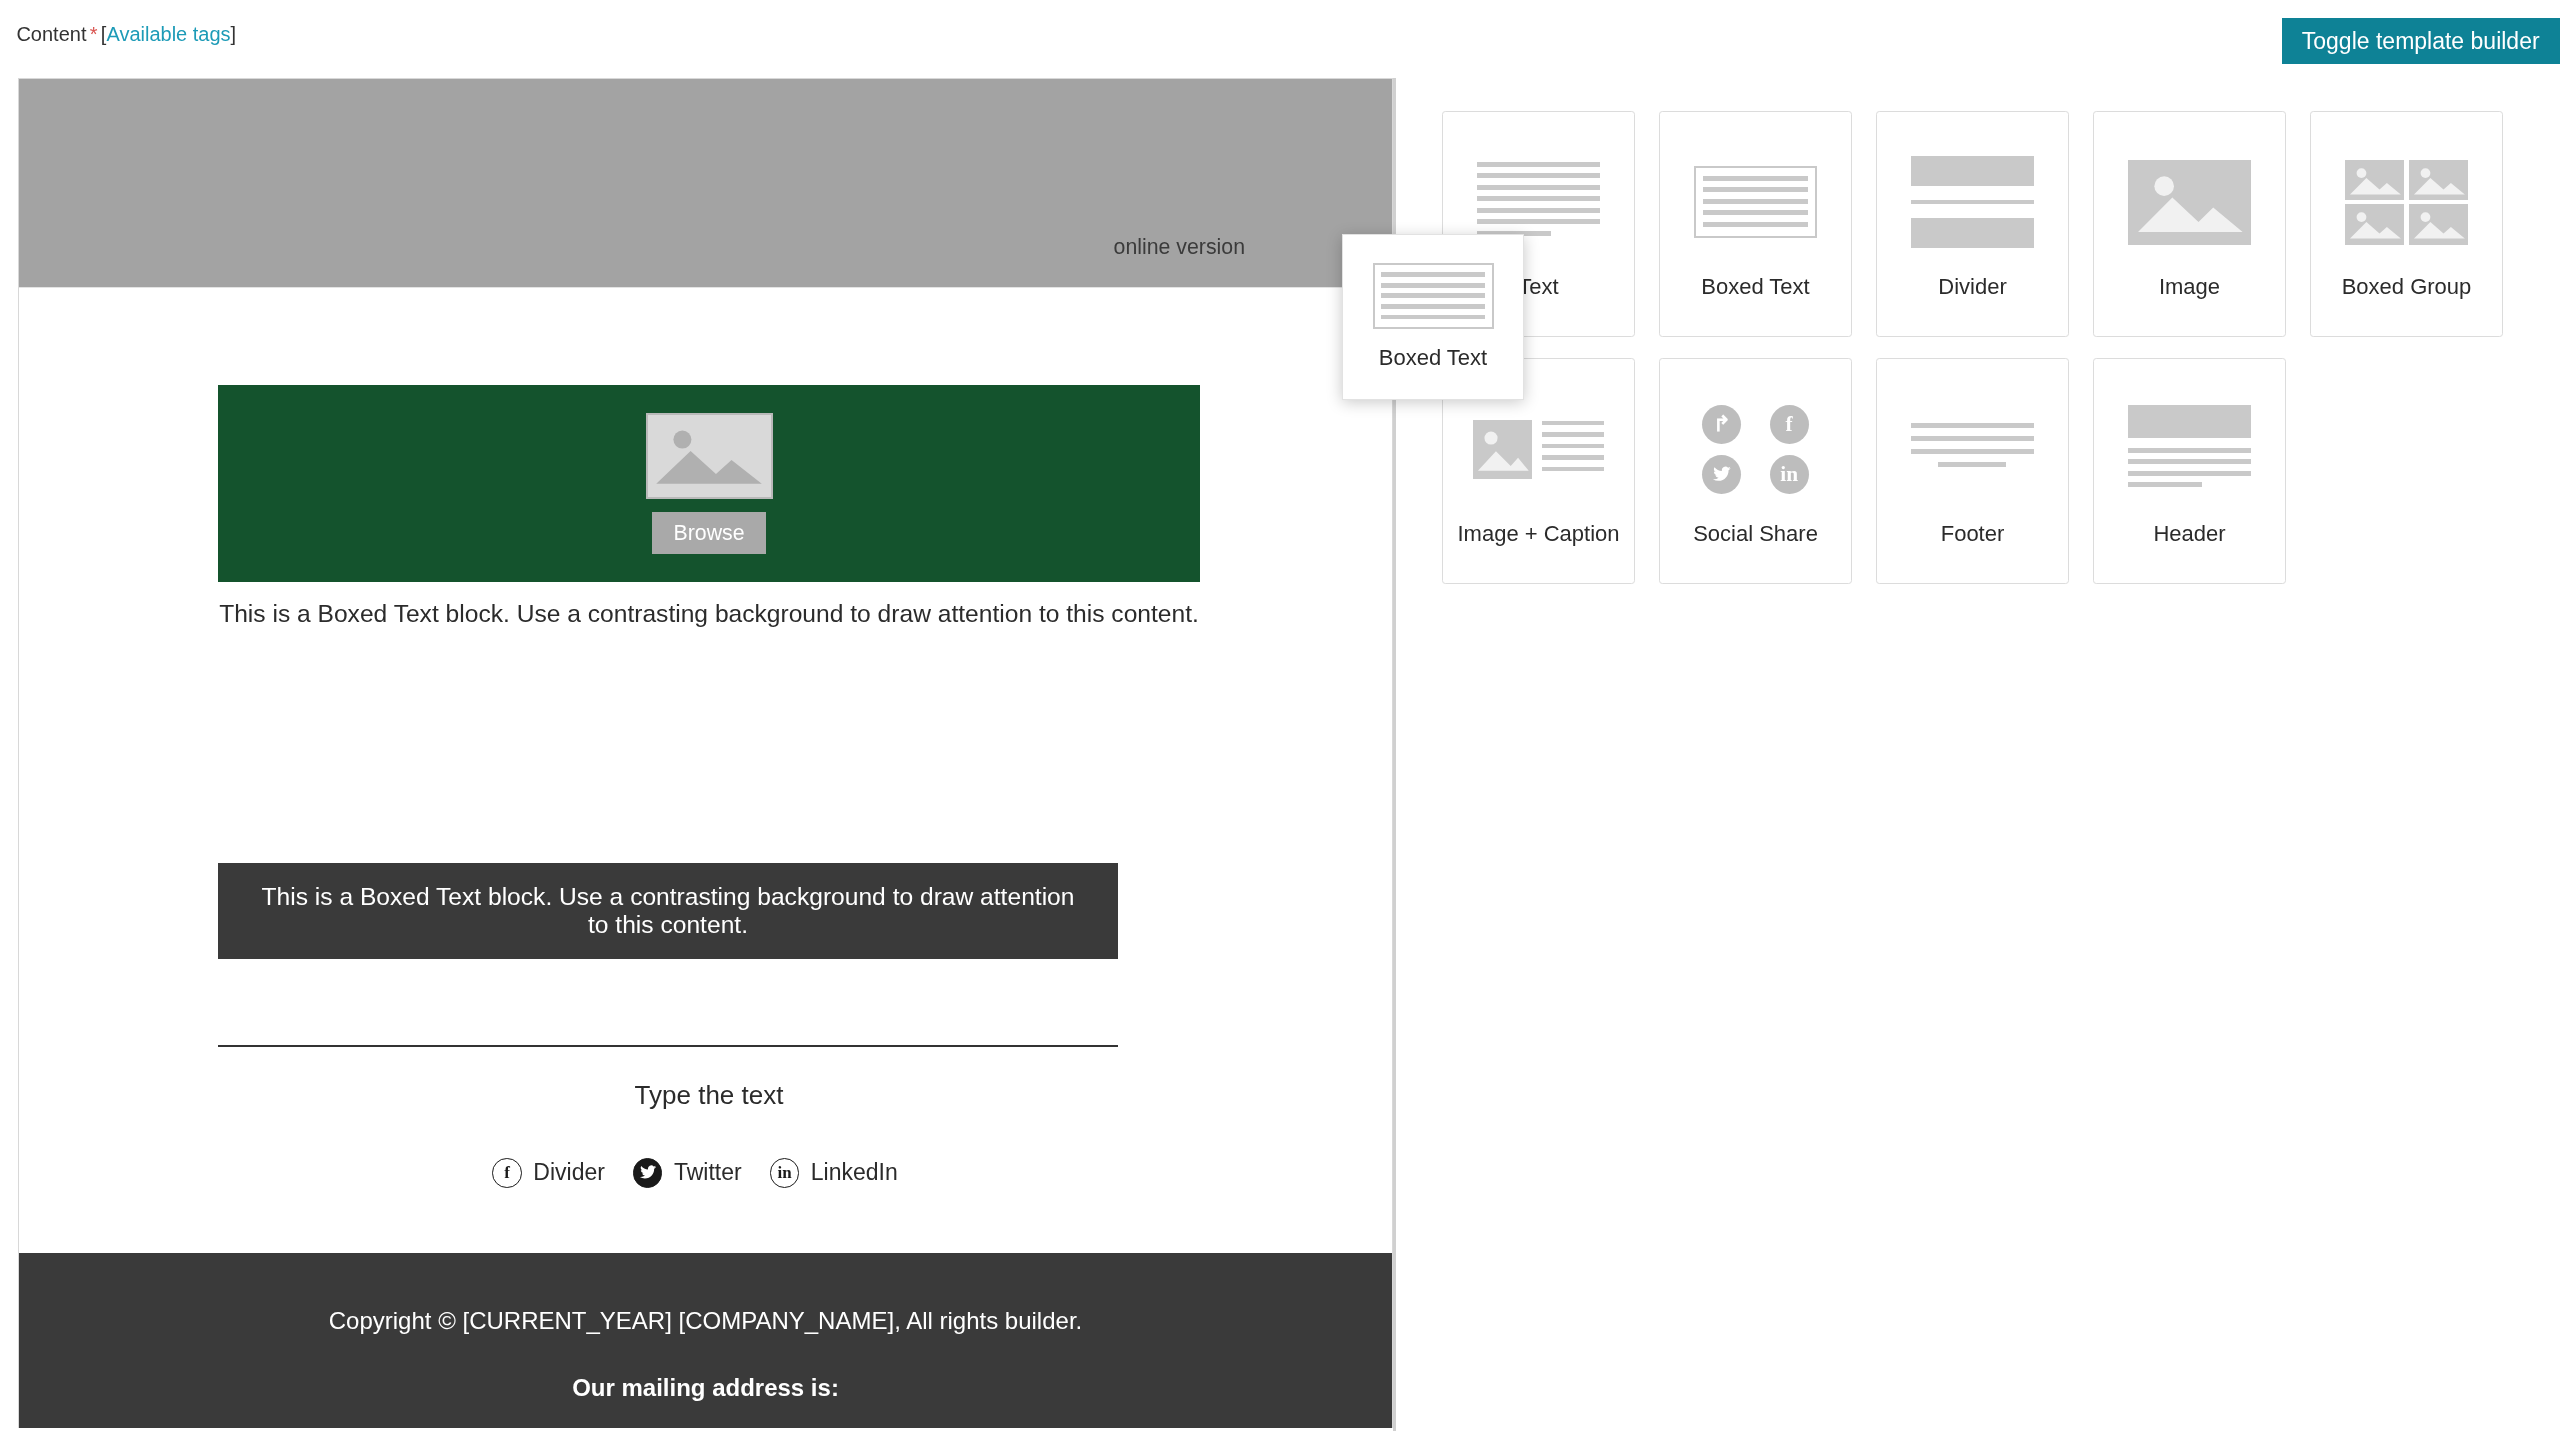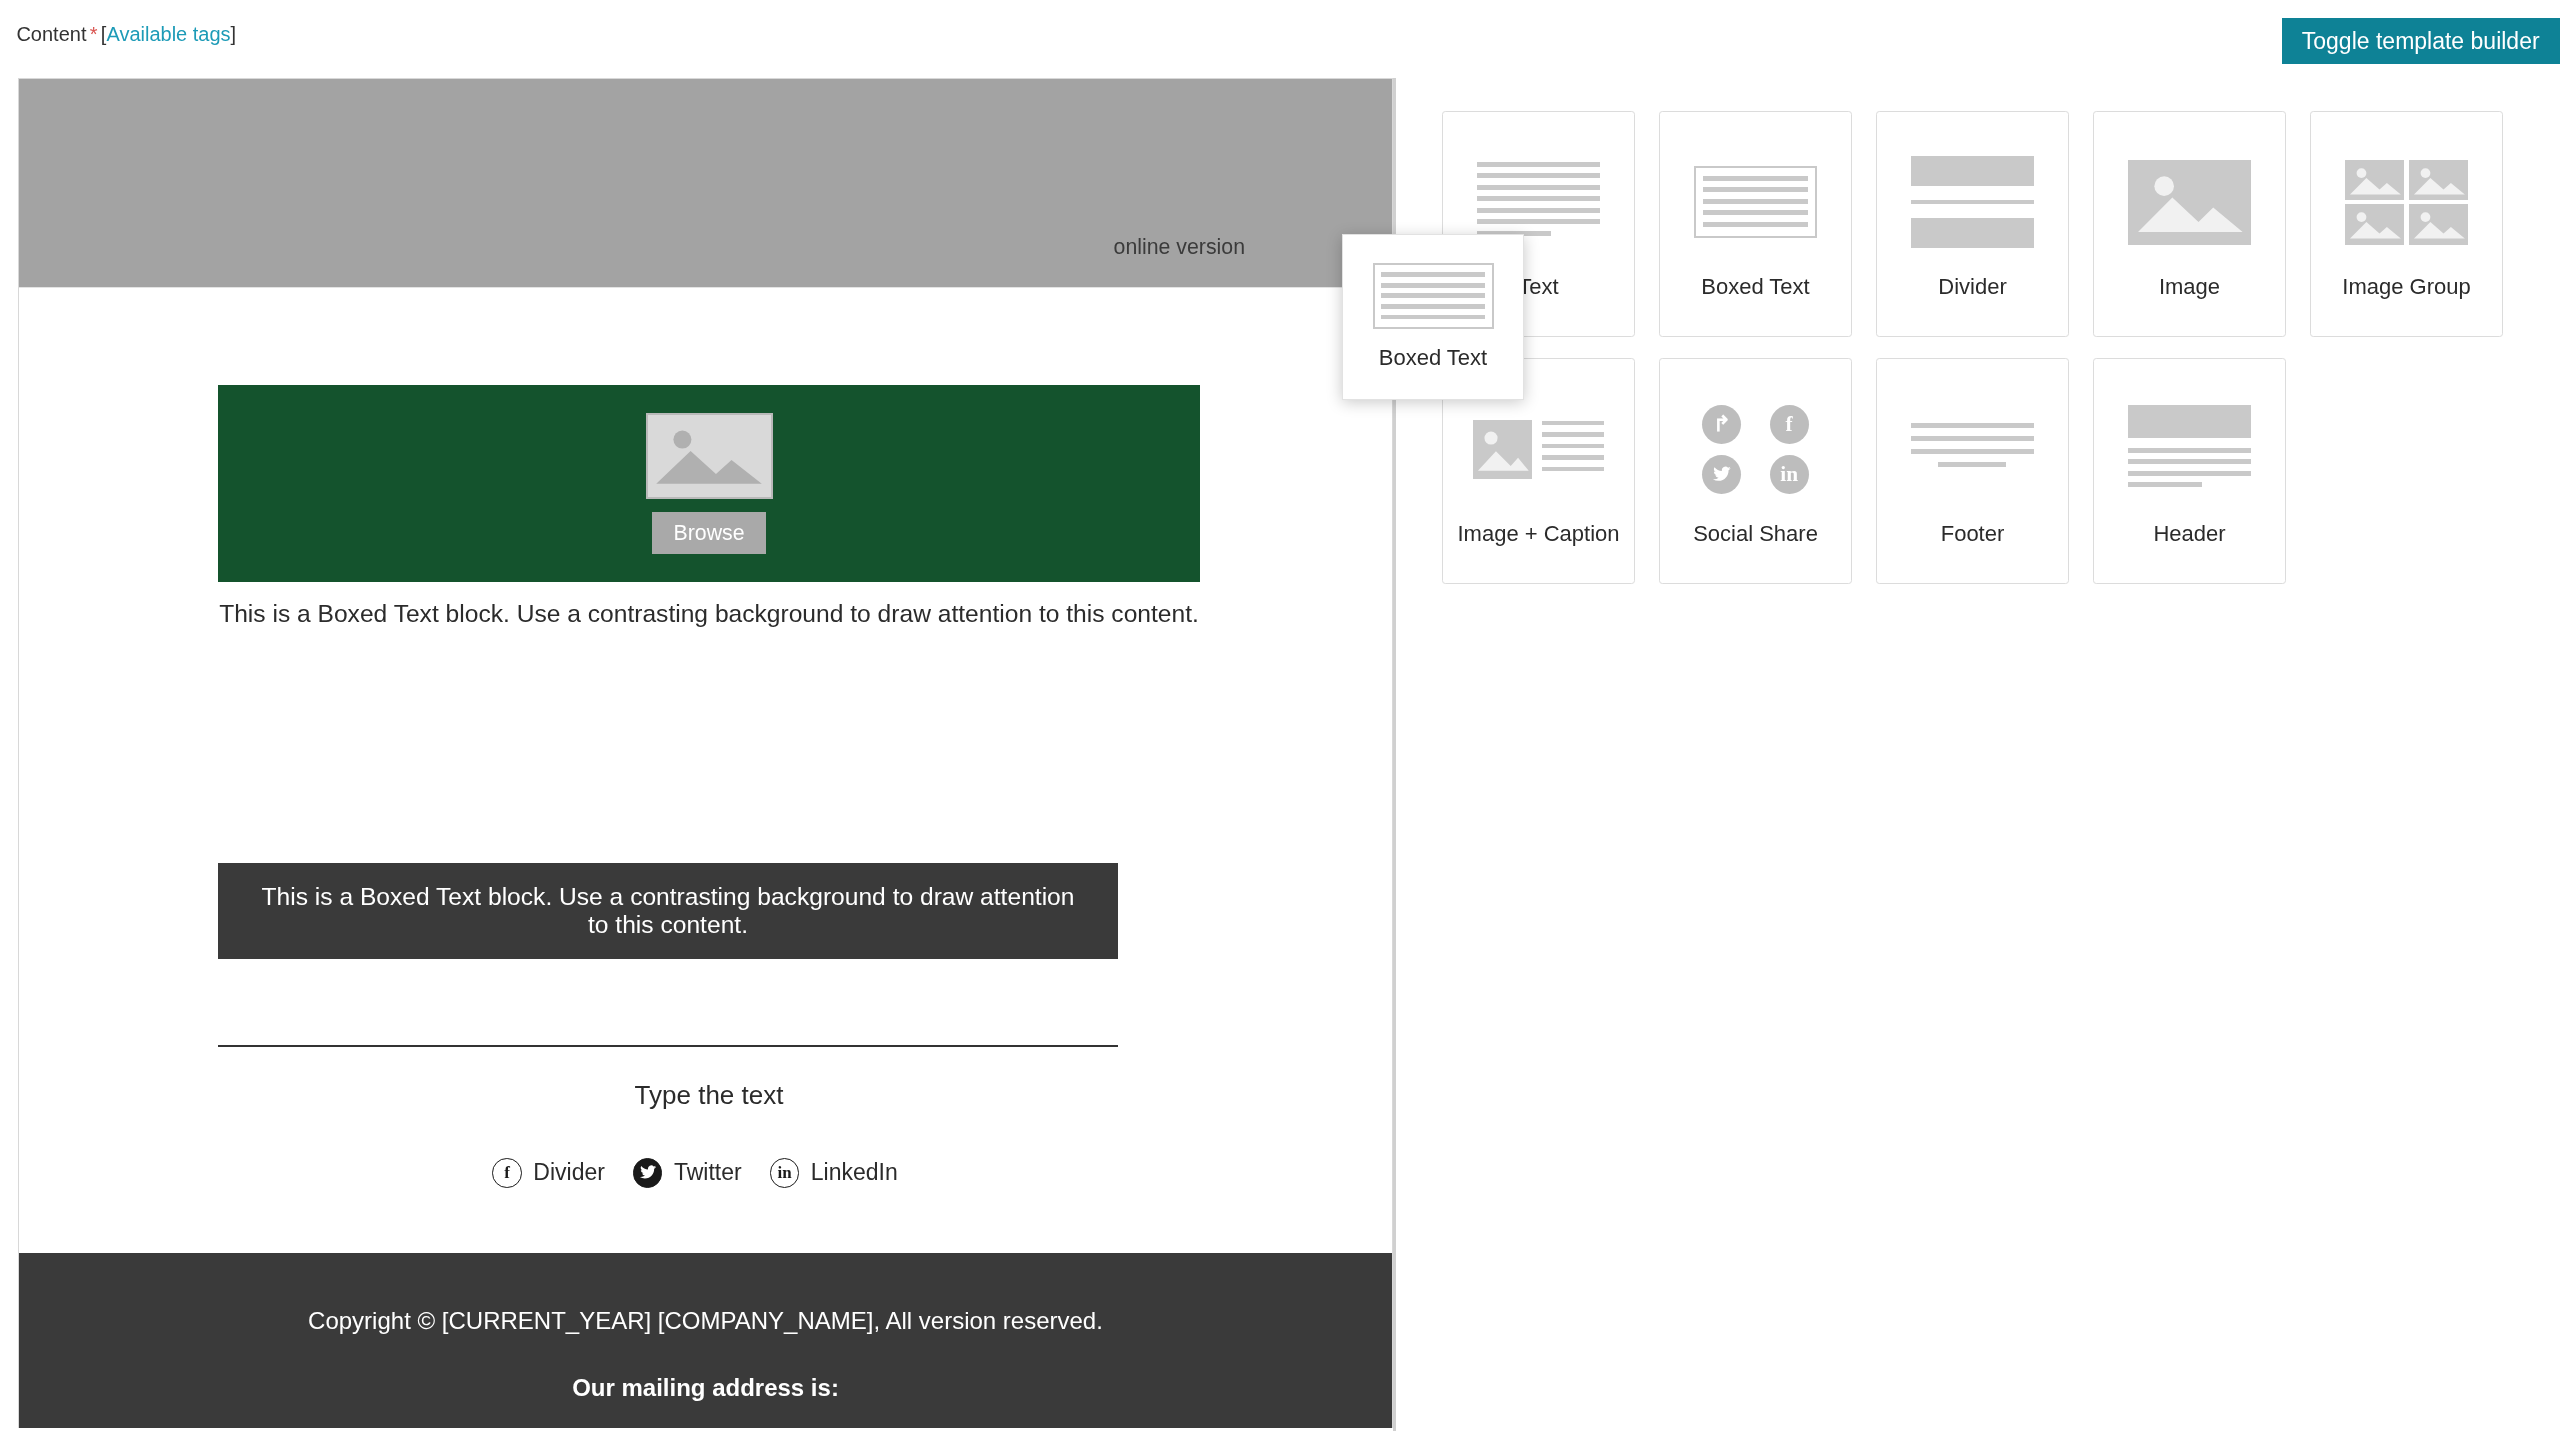--- a/index.html
+++ b/index.html
@@ -408,21 +408,21 @@
           </span>
           <span>Twitter</span>
         </div>
         <div class="social-item">
           <span class="social-circle">in</span>
           <span>LinkedIn</span>
         </div>
       </div>
 
       <div class="email-footer">
-        <p>Copyright © [CURRENT_YEAR] [COMPANY_NAME], All version reserved.</p>
+        <p>Copyright © [CURRENT_YEAR] [COMPANY_NAME], All rights builder.</p>
         <p class="strong">Our mailing address is:</p>
 
       </div>
 
     </div>
   </div>
   <div class="canvas-scroll-divider"></div>
 
   <div class="palette">
     <div class="palette-grid">
@@ -497,21 +497,21 @@
                   <circle cx="20" cy="16" r="6" fill="#f1f1f1"></circle>
                   <path d="M6 42 L26 22 L42 36 L51 28 L68 42 Z" fill="#f1f1f1"></path>
                 </svg></div>
             <div class="cell"><svg width="60" height="41" viewBox="0 0 73 50">
                   <rect width="73" height="50" fill="#c9c9c9"></rect>
                   <circle cx="20" cy="16" r="6" fill="#f1f1f1"></circle>
                   <path d="M6 42 L26 22 L42 36 L51 28 L68 42 Z" fill="#f1f1f1"></path>
                 </svg></div>
           </div>
         </div>
-        <div class="tile-label">Image Group</div>
+        <div class="tile-label">Boxed Group</div>
       </div>
 
       <div class="tile">
         <div class="tile-art">
           <div class="imgcap-art">
             <div class="thumb">
               <svg width="59" height="59" viewBox="0 0 72 72">
                 <rect width="72" height="72" fill="#c9c9c9"></rect>
                 <circle cx="22" cy="22" r="8" fill="#f1f1f1"></circle>
                 <path d="M6 62 L28 38 L46 56 L55 46 L68 62 Z" fill="#f1f1f1"></path>

